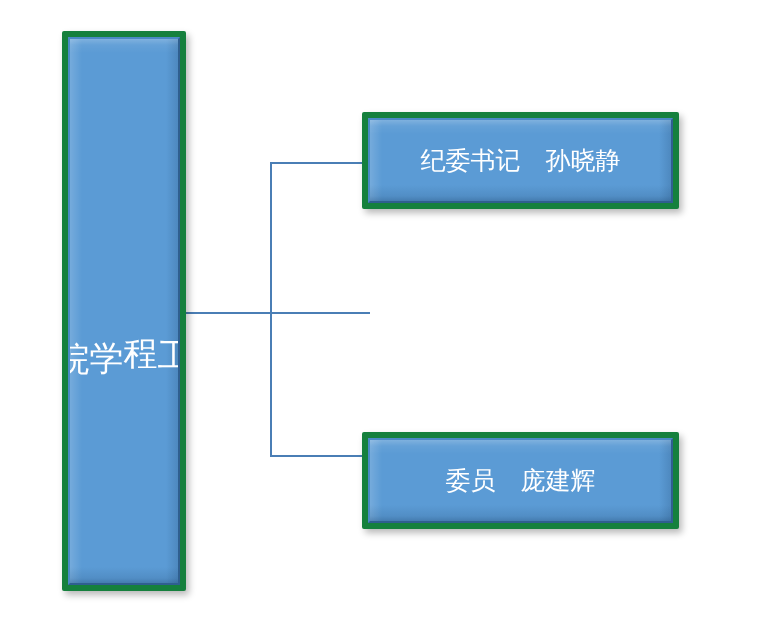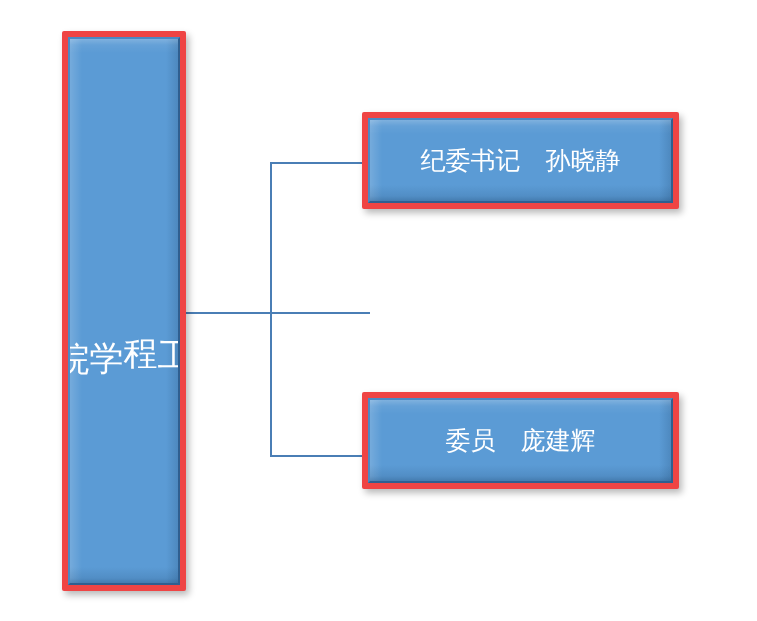--- a/index.html
+++ b/index.html
@@ -17,21 +17,21 @@
     width: 757px;
     height: 621px;
     background: #ffffff;
     overflow: hidden;
   }
 
   
   .node {
     position: absolute;
     box-sizing: border-box;
-    background: #ef4444;                 
+    background: #15803d;                 
     padding: 6px;
     border-radius: 2px;
     box-shadow: 3px 4px 7px rgba(0,0,0,0.28);
   }
   .node-inner {
     position: relative;
     box-sizing: border-box;
     width: 100%;
     height: 100%;
     background: #5b9bd5;
@@ -105,21 +105,21 @@
   .child-node {
     left: 362px;
     width: 317px;
     height: 97px;
   }
   .child-node .node-label {
     font-size: 25px;
   }
   #child-node-0 { top: 112px; }
   #child-node-1 { top: 262px; }
-  #child-node-2 { top: 392px; }
+  #child-node-2 { top: 432px; }
 
   
   .connector {
     position: absolute;
     background: #4a7eb5;
   }
   .connector-h { height: 2px; }
   .connector-v { width: 2px; }
 
   

